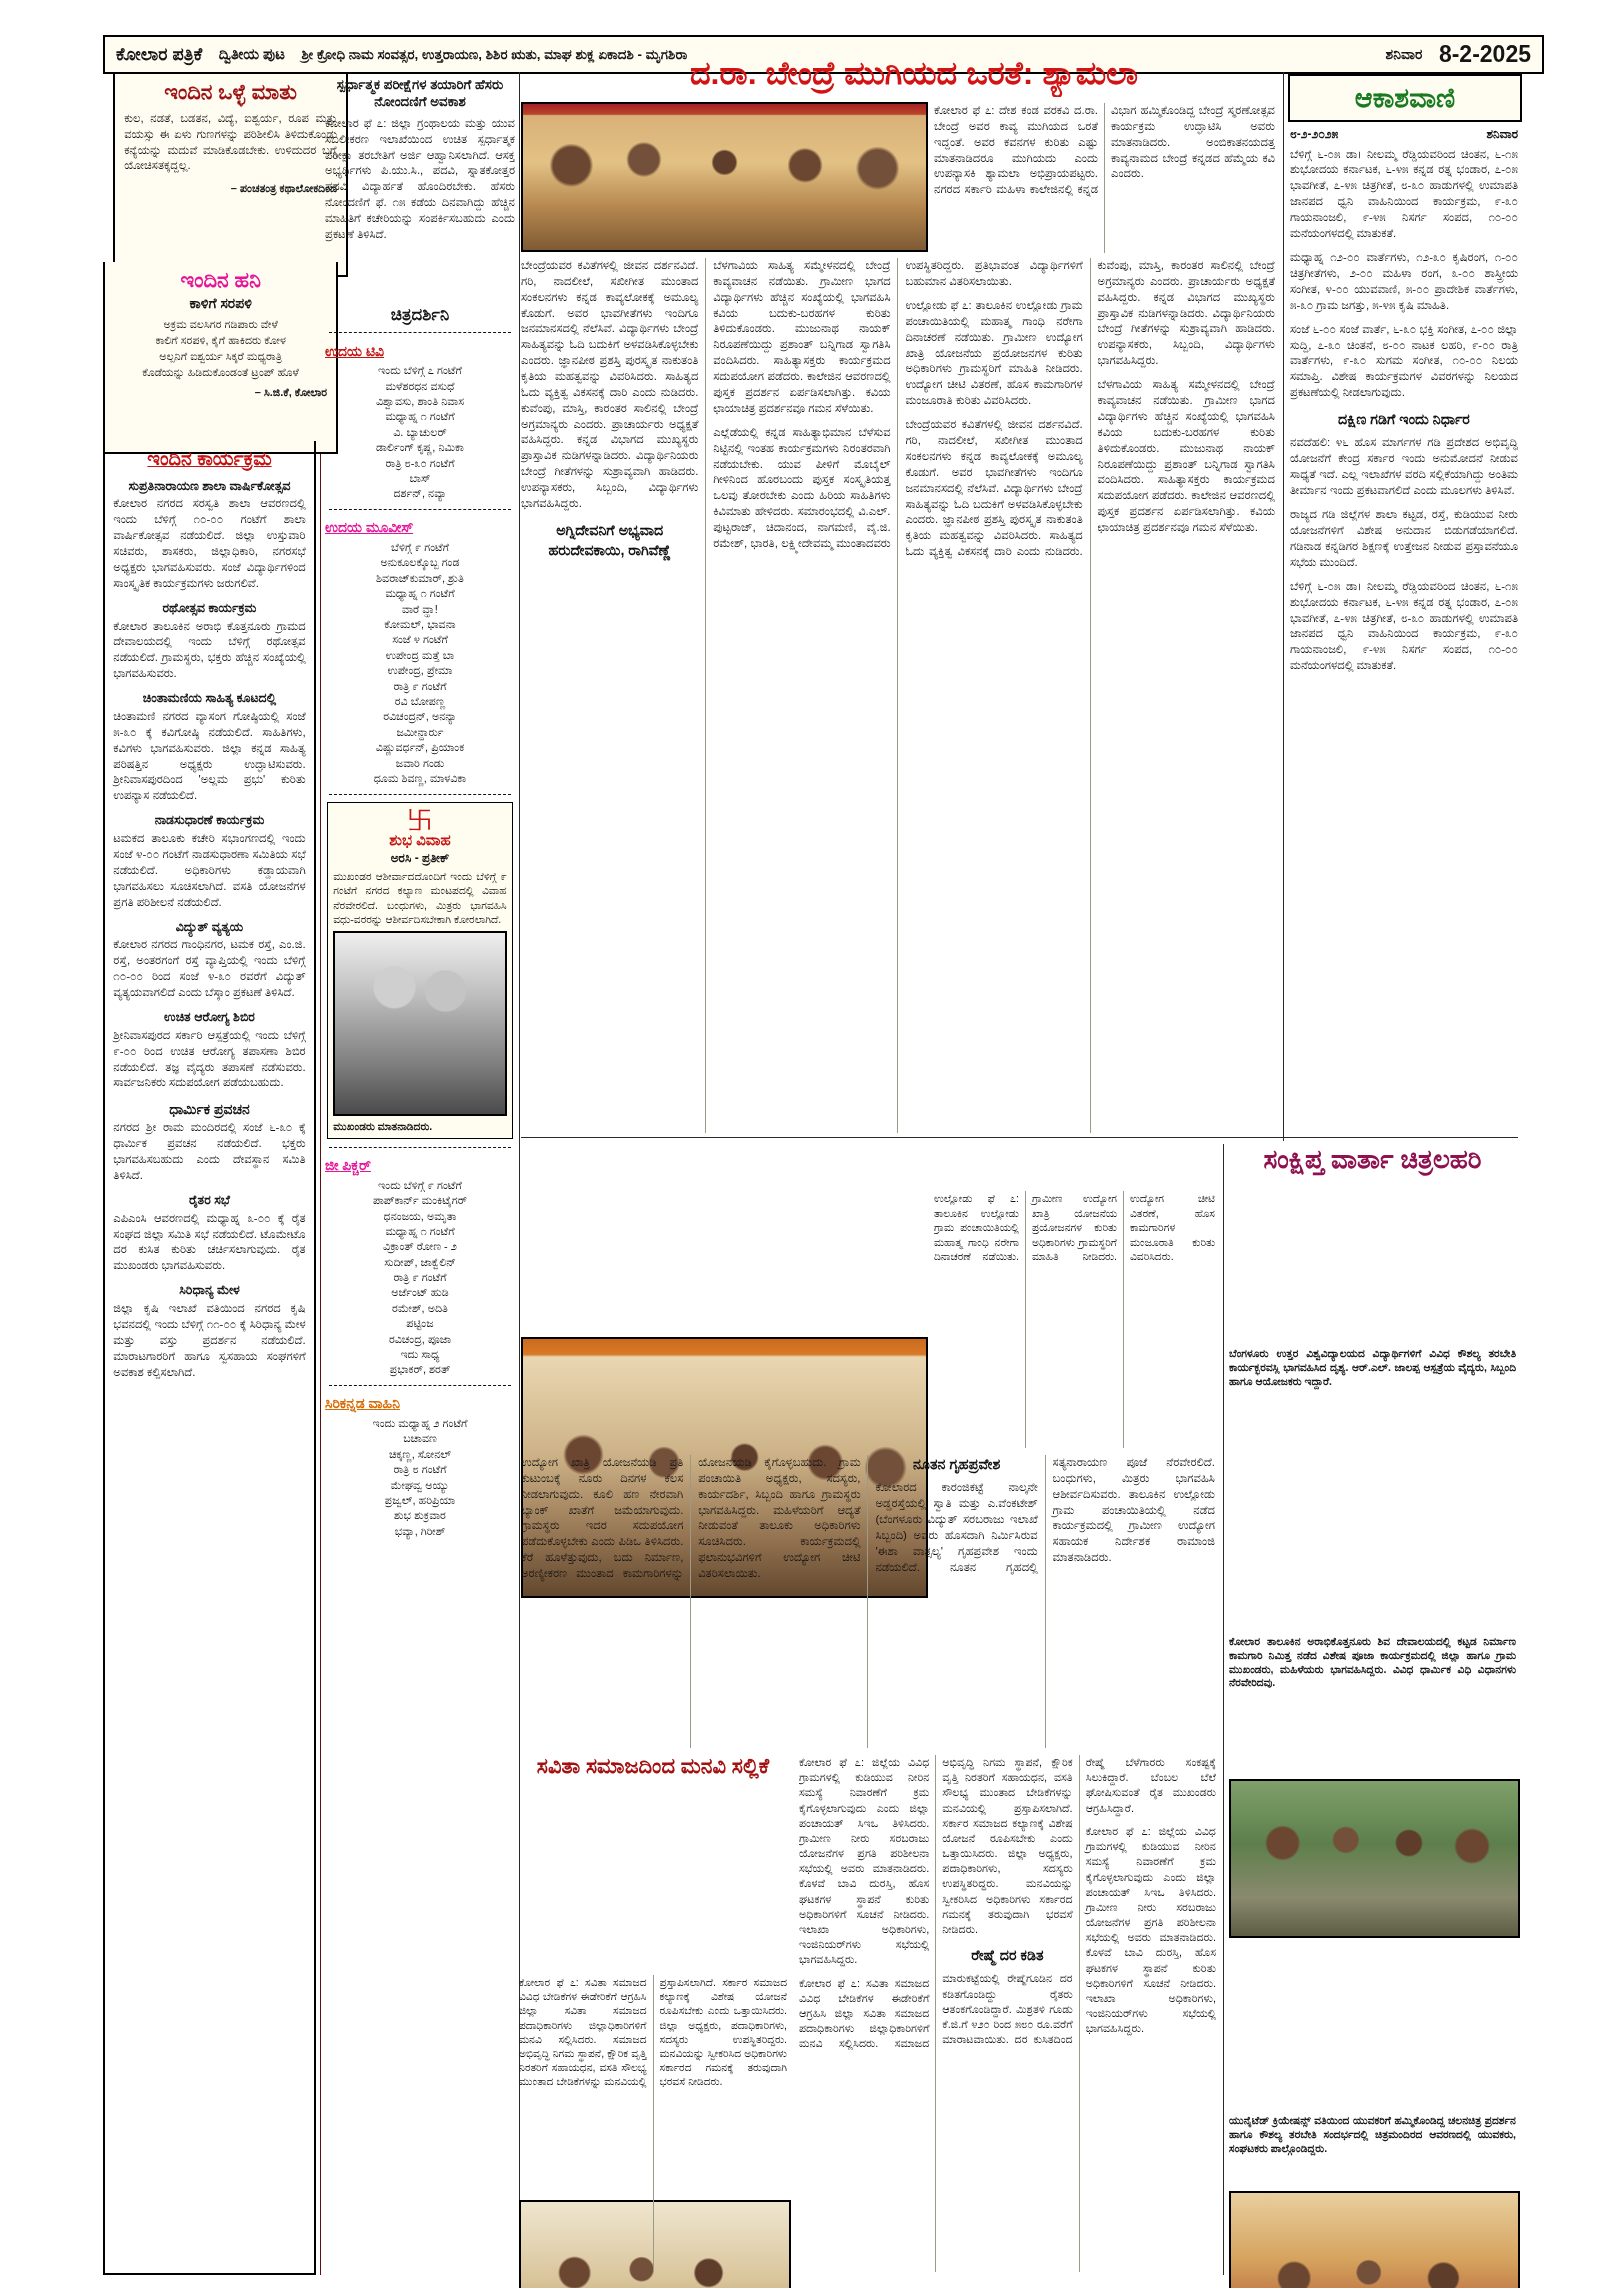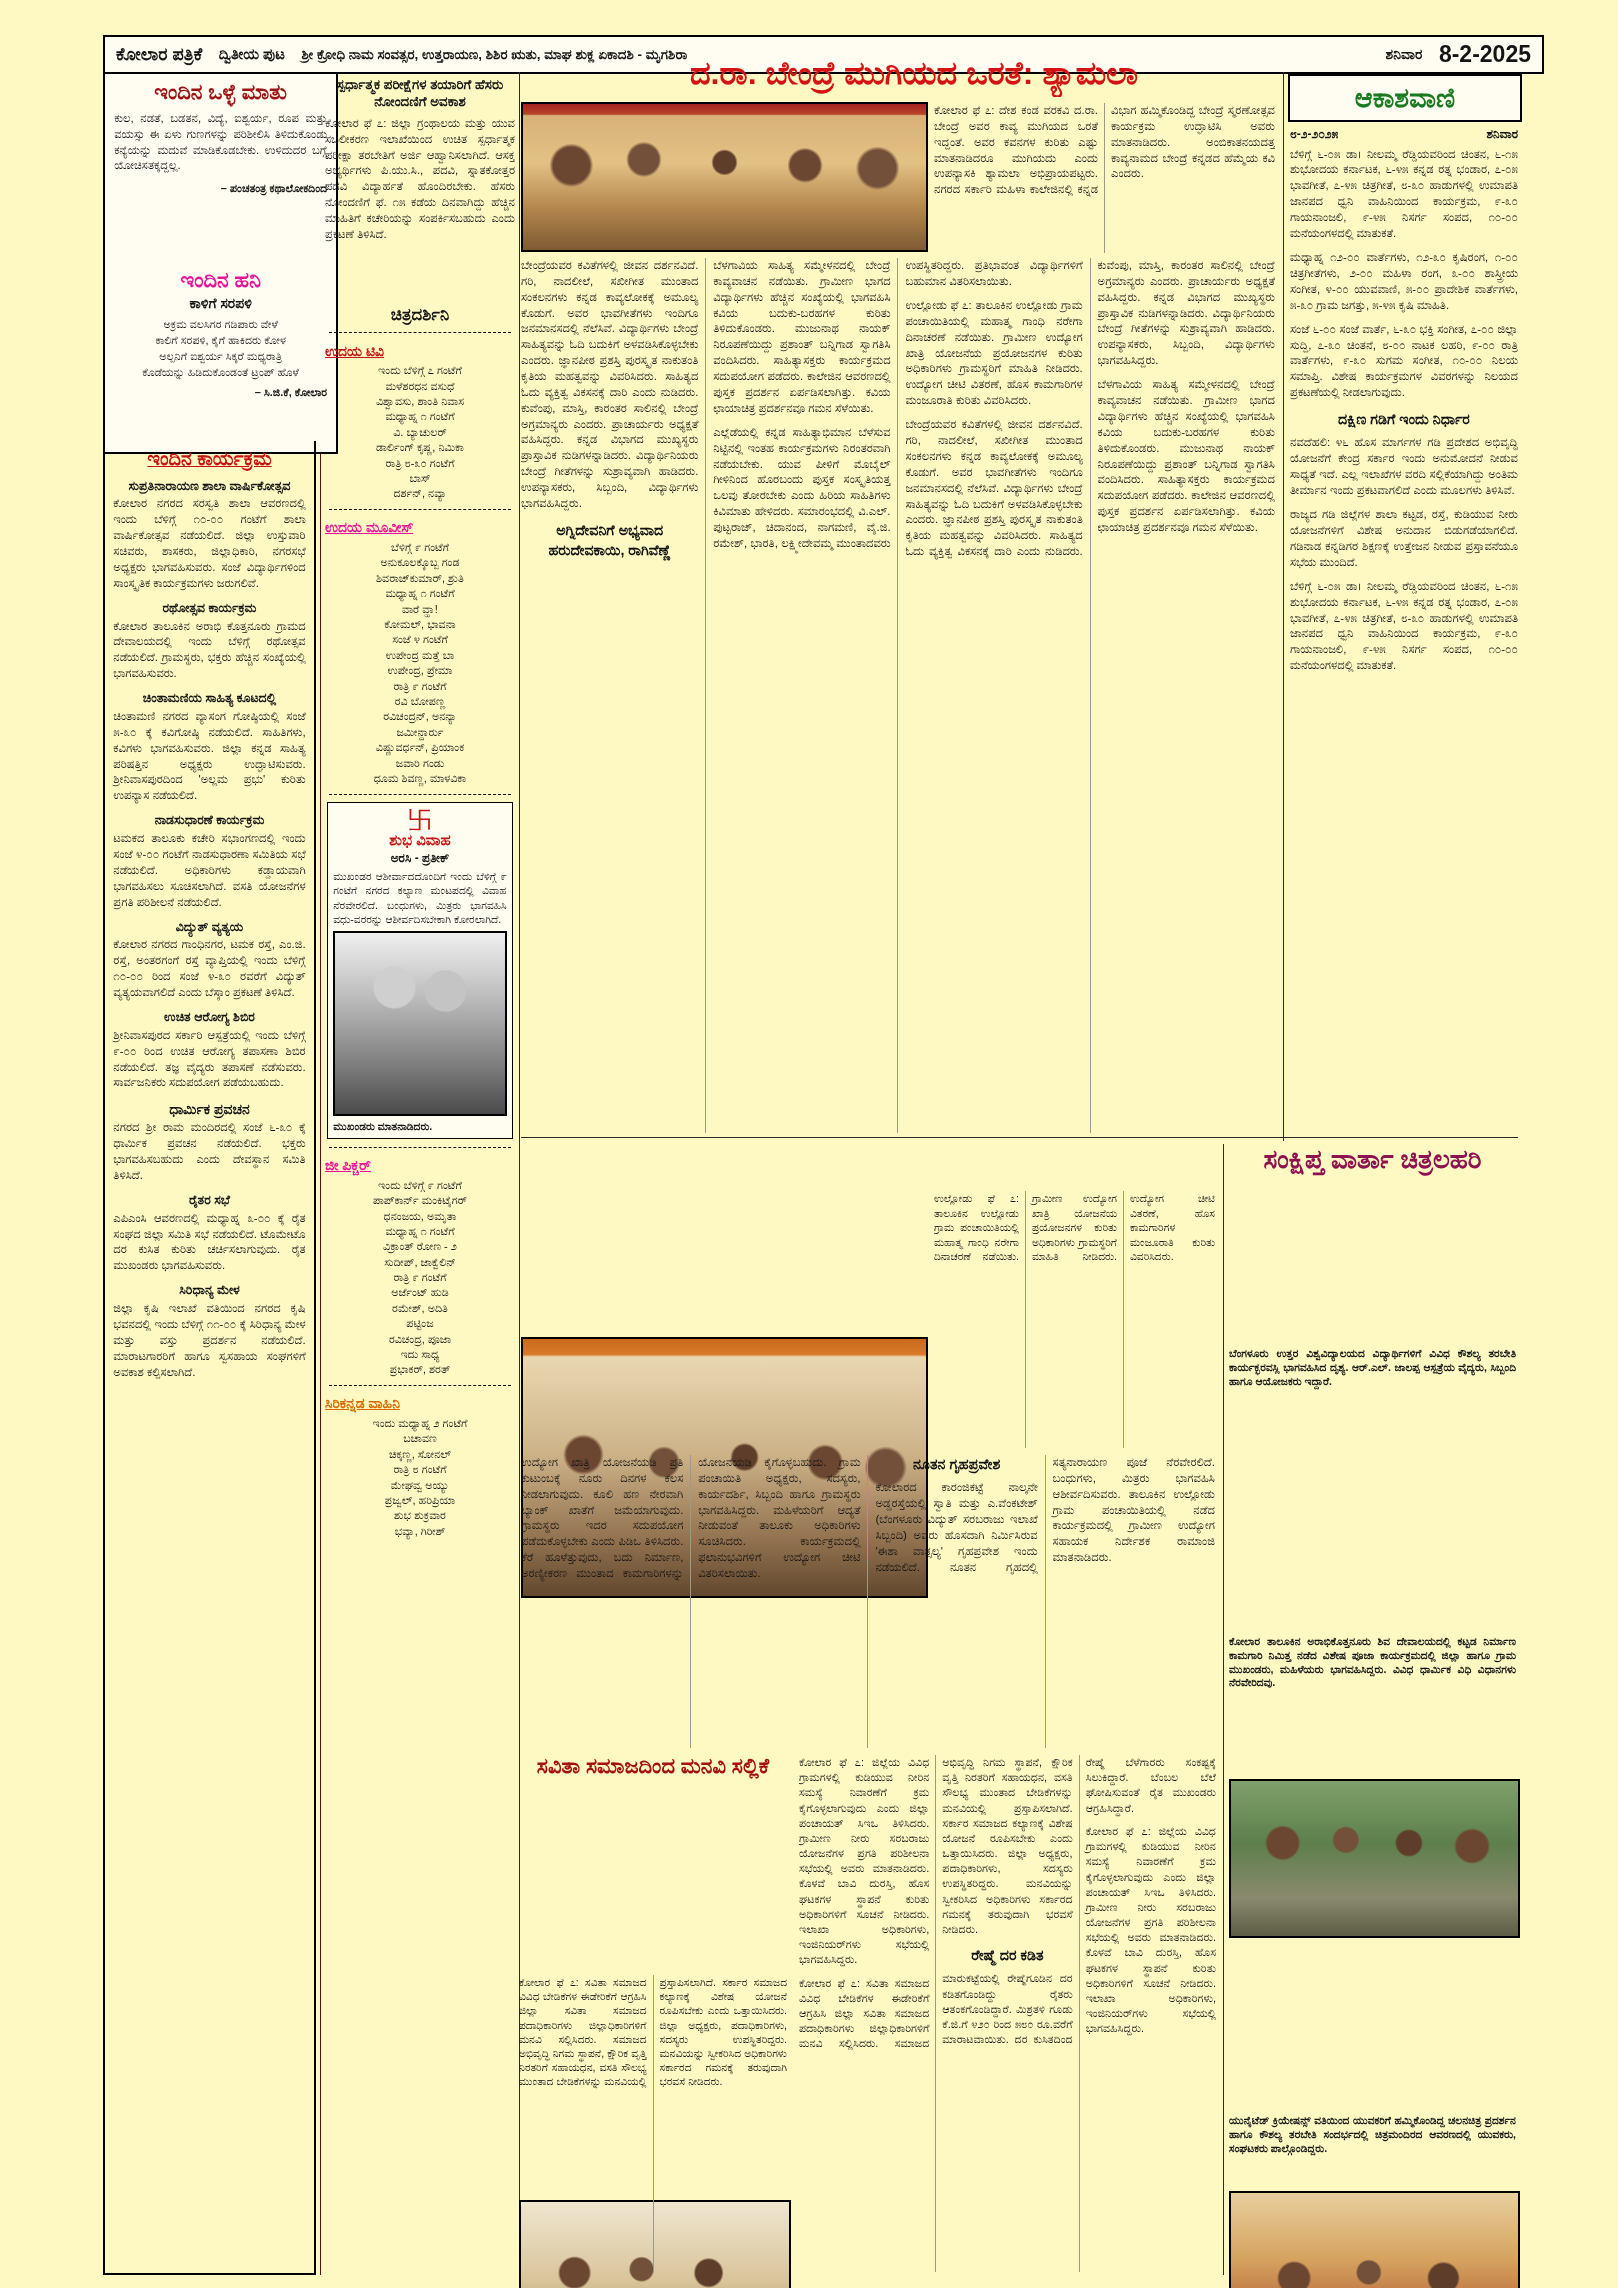--- a/index.html
+++ b/index.html
@@ -1,16 +1,16 @@
 <!DOCTYPE html>
 <html style="font-size:14.8px"><head>
 <meta charset="utf-8">
 <style>
   html,body{margin:0;padding:0;background:#e8e4d4;}
-  .page{position:relative;width:1619px;height:2289px;background:#fef9c3;
+  .page{position:relative;width:1619px;height:2289px;background:#ffffff;
         font-family:"Liberation Sans","DejaVu Sans",sans-serif;color:#151515;overflow:hidden;}
   .abs{position:absolute;overflow:hidden;}
   .ctr{text-align:center;}
   .b{font-weight:bold;}
   .body-txt{font-size:11.5px;line-height:1.38;text-align:justify;}
   .small-txt{font-size:10.6px;line-height:1.34;text-align:justify;}
   .box{border:2.3px solid #000;background:#fffdf2;}
   .vline{position:absolute;width:0;border-left:1.8px solid #5c1010;}
   .vline-k{position:absolute;width:0;border-left:1.4px solid #2a2a2a;}
   .hline{position:absolute;height:0;border-top:1.4px solid #2a2a2a;}
@@ -38,21 +38,21 @@
     <span class="b" style="font-size:14px;">ಶನಿವಾರ</span>
     <span class="b" style="font-size:23px;">8-2-2025</span>
   </div>
 
   <div class="vline" style="left:320px;top:72px;height:2203px;"></div>
   <div class="vline-k" style="left:519px;top:72px;height:2203px;"></div>
   <div class="vline-k" style="left:1283px;top:72px;height:1069px;"></div>
   <div class="vline-k" style="left:1223px;top:1144px;height:1131px;"></div>
   <div class="hline" style="left:521px;top:1137px;width:997px;"></div>
 
-  <div class="abs box" style="left:103px;top:72px;width:213px;height:190px;padding:5.5px 9.2px;">
+  <div class="abs box" style="left:113px;top:72px;width:213px;height:190px;padding:5.5px 9.2px;">
     <div class="ctr b" style="font-size:21px;color:#9b1313;margin-bottom:7.4px;">ಇಂದಿನ ಒಳ್ಳೆ ಮಾತು</div>
     <div class="body-txt">ಕುಲ, ನಡತೆ, ಬಡತನ, ವಿದ್ಯೆ, ಐಶ್ವರ್ಯ, ರೂಪ ಮತ್ತು ವಯಸ್ಸು ಈ ಏಳು ಗುಣಗಳನ್ನು ಪರಿಶೀಲಿಸಿ ತಿಳಿದುಕೊಂಡು ಕನ್ಯೆಯನ್ನು ಮದುವೆ ಮಾಡಿಕೊಡಬೇಕು. ಉಳಿದುದರ ಬಗ್ಗೆ ಯೋಚಿಸತಕ್ಕದ್ದಲ್ಲ.</div>
     <div class="b" style="font-size:11px;text-align:right;margin-top:7.4px;">– ಪಂಚತಂತ್ರ ಕಥಾಲೋಕದಿಂದ</div>
   </div>
 
   <div class="abs box" style="left:103px;top:262px;width:213px;height:179px;padding:5.5px 9.2px;border-top:none;">
     <div class="ctr b" style="font-size:21px;color:#e6159a;margin-bottom:3.7px;">ಇಂದಿನ ಹನಿ</div>
     <div class="ctr b" style="font-size:14px;margin-bottom:4.6px;">ಕಾಳಿಗೆ ಸರಪಳಿ</div>
     <div class="ctr" style="font-size:11px;line-height:1.45;white-space:pre-line;">ಅಕ್ರಮ ವಲಸಿಗರ ಗಡಿಪಾರು ವೇಳೆ
 ಕಾಲಿಗೆ ಸರಪಳಿ, ಕೈಗೆ ಹಾಕಿದರು ಕೋಳ

